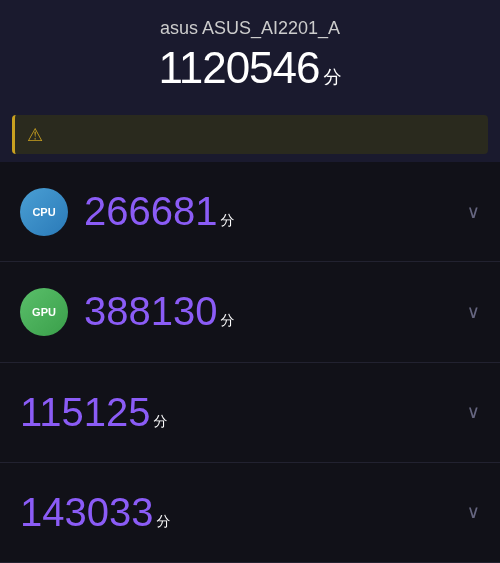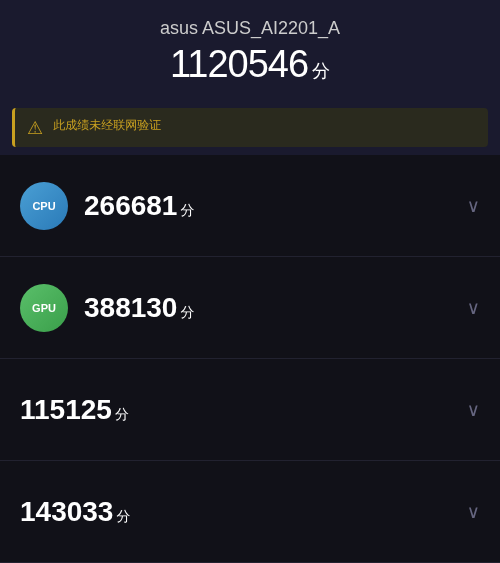--- a/index.html
+++ b/index.html
@@ -28,21 +28,21 @@
 
     .total-score {
       display: flex;
       align-items: baseline;
       justify-content: center;
       gap: 4px;
     }
 
     .score-number {
       color: #ffffff;
-      font-size: 38px;
+      font-size: 44px;
       font-weight: 300;
       letter-spacing: -1px;
     }
 
     .score-unit {
       color: #ffffff;
       font-size: 18px;
       font-weight: 300;
     }
 
@@ -117,23 +117,23 @@
     }
 
     .row-score {
       flex: 1;
       display: flex;
       align-items: baseline;
       gap: 3px;
     }
 
     .row-number {
-      color: #ffffff;
-      font-size: 28px;
-      font-weight: 700;
+      color: #8b5cf6;
+      font-size: 40px;
+      font-weight: 400;
     }
 
     .row-unit {
       color: #ffffff;
       font-size: 14px;
       font-weight: 300;
     }
 
     .chevron {
       color: #666680;
@@ -148,21 +148,20 @@
   <div class="device-name">asus ASUS_AI2201_A</div>
   <div class="total-score">
     <span class="score-number">1120546</span>
     <span class="score-unit">分</span>
   </div>
 </div>
 
 <div class="warning-bar">
   <span class="warning-icon">⚠</span>
   <div class="warning-text">
-    <div>此成绩未经联网验证</div>
   </div>
 </div>
 
 <div class="score-rows">
 <div class="score-row">
       <div class="badge badge-cpu">CPU</div>
       <div class="row-score">
         <span class="row-number">266681</span>
         <span class="row-unit">分</span>
       </div>

